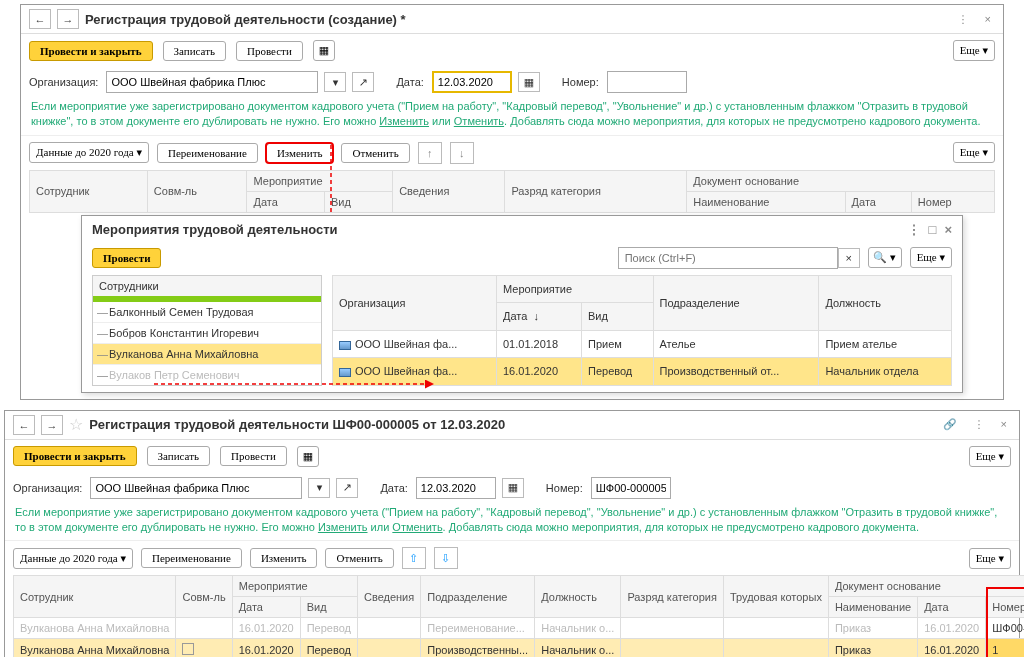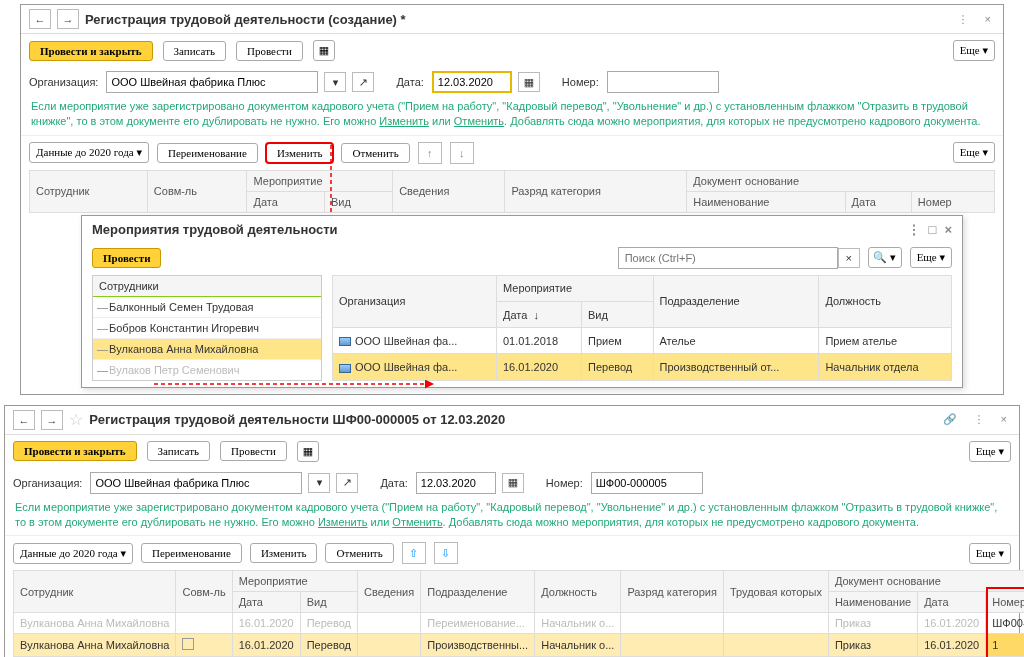--- a/index.html
+++ b/index.html
@@ -18,39 +18,39 @@
   .btn.more { padding: 3px 6px; }
   .btn.icon-only { padding: 3px 5px; }
   .spacer { flex: 1; }
   .highlight-red { outline: 2px solid #e00; outline-offset: -1px; }
   .highlight-yellow { border: 2px solid #e6b800 !important; }
   .row-form { display: flex; align-items: center; padding: 4px 8px; gap: 6px; }
   .row-form label { margin-right: 2px; }
   .input, select { border: 1px solid #aaa; padding: 2px 4px; font-size: 11px; height: 22px; }
   .input-w1 { width: 212px; }
   .input-w2 { width: 80px; }
-  .input-w3 { width: 112px; }
+  .input-w3 { width: 80px; text-align: right; }
   .info-text { color: #2a7; padding: 2px 10px 6px 10px; font-size: 11px; line-height: 1.35; }
   .info-text .link { color: #2a7; text-decoration: underline; cursor: pointer; }
   .sub-toolbar { display: flex; align-items: center; padding: 6px 8px; gap: 8px; border-top: 1px solid #eee; }
   .arrow-btn { border: 1px solid #bbb; background: #fff; width: 24px; height: 22px; display: inline-flex; align-items: center; justify-content: center; cursor: pointer; color: #888; }
   .tbl { width: calc(100% - 16px); margin: 0 8px 8px 8px; border: 1px solid #ccc; border-collapse: collapse; font-size: 11px; }
   .tbl th, .tbl td { border: 1px solid #ddd; padding: 4px 6px; text-align: left; white-space: nowrap; overflow: hidden; text-overflow: ellipsis; }
   .tbl th { background: #f5f5f5; font-weight: normal; color: #555; }
   .tbl tr.grey td { color: #bbb; }
   .tbl tr.sel td { background: #ffecb3; }
   .dialog { position: relative; margin: -6px 40px 6px 60px; border: 1px solid #999; background: #fff; box-shadow: 2px 2px 6px rgba(0,0,0,.15); }
   .dlg-title { display: flex; align-items: center; padding: 6px 10px; font-weight: bold; font-size: 13px; }
   .dlg-ctl { color: #888; display: flex; gap: 8px; }
   .dlg-toolbar { display: flex; align-items: center; padding: 4px 10px 6px 10px; gap: 8px; }
   .search-box { display: flex; align-items: center; }
   .search-box input { border: 1px solid #aaa; padding: 2px 6px; width: 220px; height: 22px; font-size: 11px; }
   .dlg-body { display: flex; }
   .emp-list { width: 230px; border: 1px solid #ccc; margin: 0 6px 6px 10px; }
-  .emp-list .hdr { padding: 4px 6px; border-bottom: 1px solid #84cc16; background: #f5f5f5; }
+  .emp-list .hdr { padding: 4px 6px; border-bottom: 6px solid #84cc16; background: #f5f5f5; }
   .emp-list .itm { padding: 4px 6px 4px 16px; border-bottom: 1px solid #eee; position: relative; }
   .emp-list .itm.sel { background: #ffe58a; }
   .emp-list .itm::before { content: "—"; color: #888; position: absolute; left: 4px; }
   .evt-tbl { flex: 1; margin: 0 10px 6px 4px; border: 1px solid #ccc; border-collapse: collapse; font-size: 11px; }
   .evt-tbl th, .evt-tbl td { border: 1px solid #ddd; padding: 4px 6px; text-align: left; }
   .evt-tbl th { background: #f5f5f5; font-weight: normal; }
   .evt-tbl tr.sel td { background: #ffe58a; }
   .envelope { display: inline-block; width: 12px; height: 9px; background: linear-gradient(#9cf,#69c); border: 1px solid #369; position: relative; vertical-align: middle; margin-right: 4px; }
   .red-col { outline: 2px solid #e00; }
   .chk { display: inline-block; width: 12px; height: 12px; border: 1px solid #999; }

